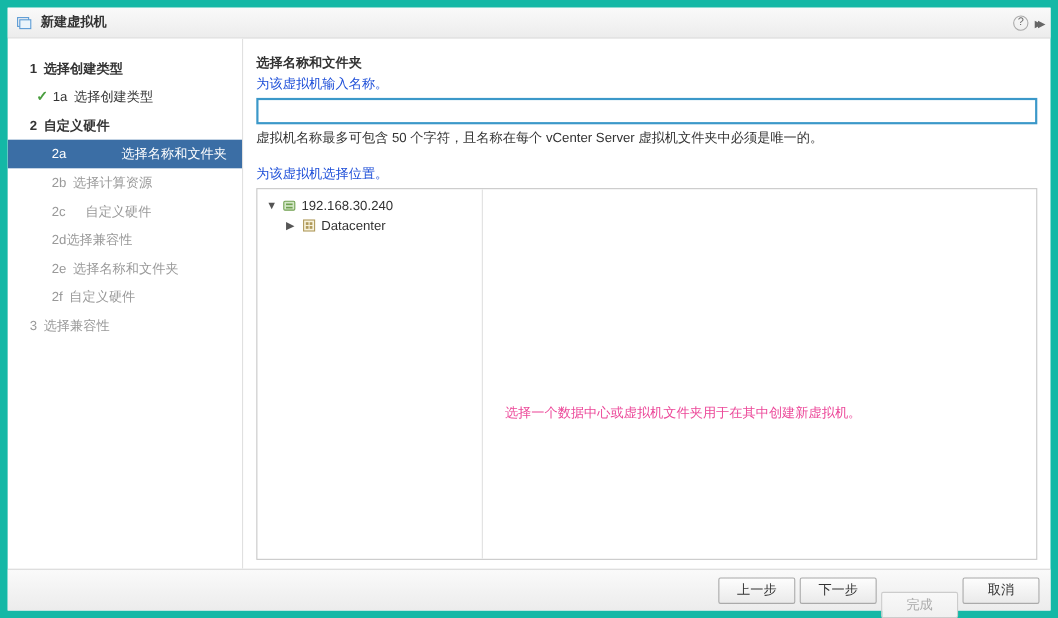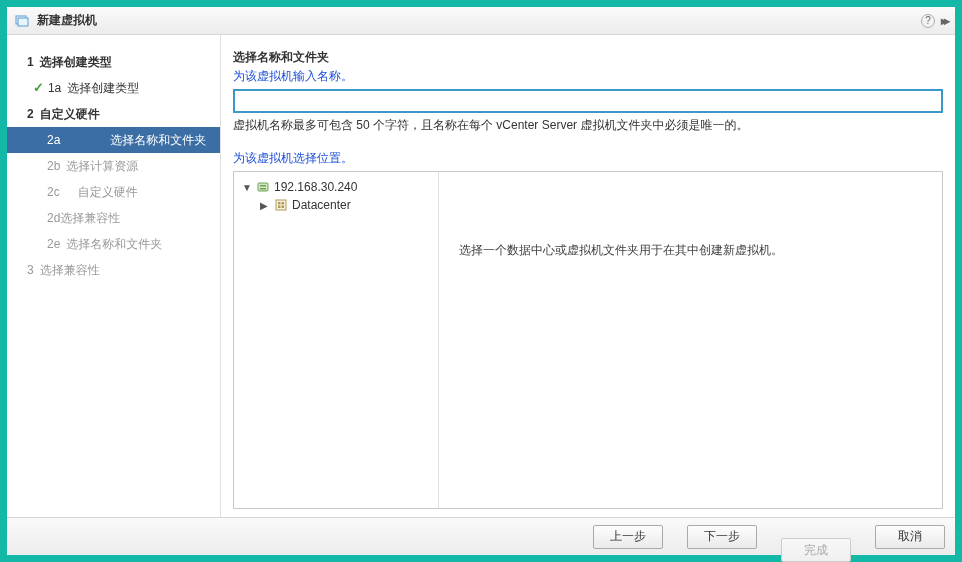--- a/index.html
+++ b/index.html
@@ -111,33 +111,33 @@
       font-size: 12px;
       color: #666;
       background: transparent;
     }
     .tree-content { padding: 6px 4px; flex:1; overflow:auto; }
     .tree-node { display: flex; align-items: center; padding: 2px 4px; gap: 4px; cursor: pointer; }
     .tree-node.child { padding-left: 22px; }
     .tree-right {
       flex: 1;
       display: flex;
-      align-items: flex-start;
+      align-items: center;
       padding: 70px 20px 0 20px;
-      color: #404040;
+      color: #ec4899;
     }
     .footer {
       height: 38px;
       border-top: 1px solid #d6d6d6;
       background: linear-gradient(#fafafa, #ececec);
       display: flex;
       align-items: center;
       justify-content: flex-end;
       padding: 0 10px;
-      gap: 24px;
+      gap: 4px;
     }
     .btn {
       min-width: 70px;
       height: 24px;
       border: 1px solid #aaa;
       background: linear-gradient(#fdfdfd, #eaeaea);
       border-radius: 2px;
       font-size: 12px;
       cursor: pointer;
       color: #333;
@@ -202,20 +202,24 @@
         <span style="margin-right:18px;">2c</span>
         <span>自定义硬件</span>
       </div>
       <div class="step sub">
         <span style="margin-right:0;">2d</span>
         <span>选择兼容性</span>
       </div>
       <div class="step sub">
         <span style="margin-right:6px;">2e</span>
         <span>选择名称和文件夹</span>
+      </div>
+      <div class="step sub">
+        <span style="margin-right:6px;">2f</span>
+        <span>自定义硬件</span>
       </div>
       <div class="step" style="color:#999;">
         <span style="margin-right:6px;">3</span>
         <span>选择兼容性</span>
       </div>
     </div>
 
     <div class="content">
       <div class="content-title">选择名称和文件夹</div>
 

